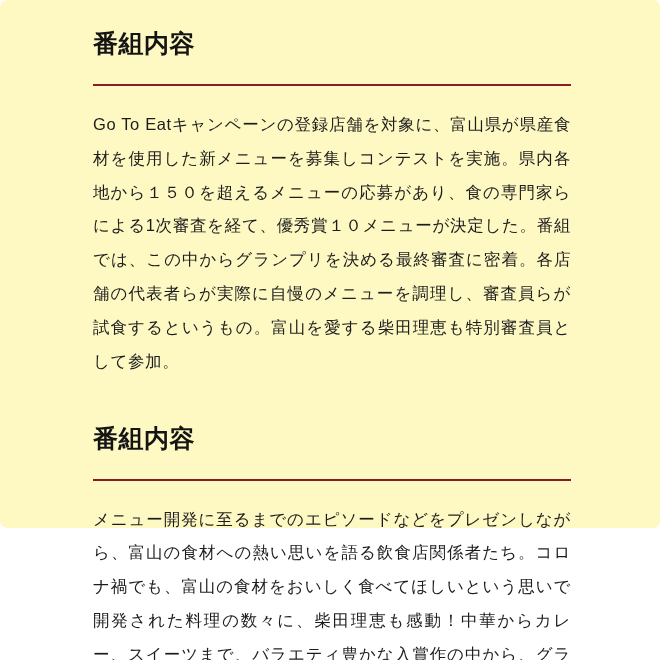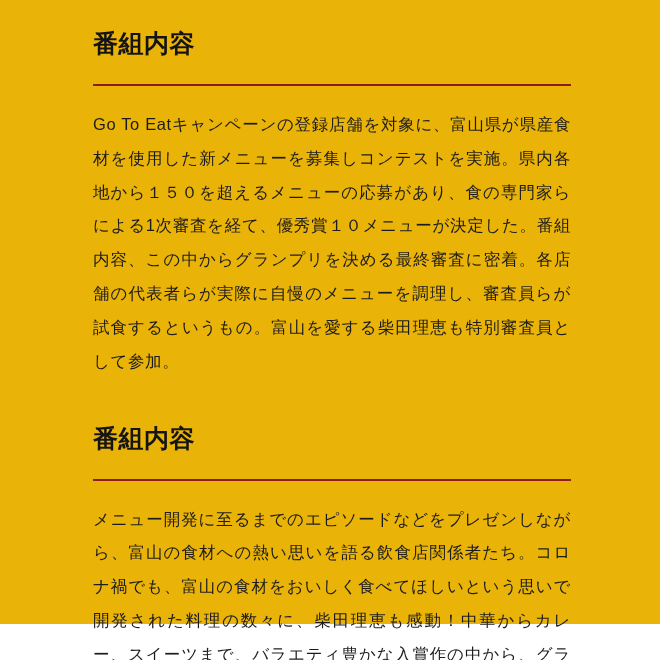--- a/index.html
+++ b/index.html
@@ -9,23 +9,24 @@
   body {
     width: 660px;
     height: 660px;
     background: #ffffff;
     font-family: "Liberation Sans", "DejaVu Sans", sans-serif;
     overflow: hidden;
   }
   .page {
     position: relative;
     width: 660px;
-    height: 624px;
-    background: #eab308;
+    height: 528px;
+    background: #fef9c3;
     box-sizing: border-box;
+    border-radius: 7px;
   }
   .content {
     position: absolute;
     left: 93px;
     top: 0;
     width: 478px;
   }
   .section {
     margin: 0;
     padding: 0;
@@ -70,21 +71,21 @@
   <div class="content">
 
     <div class="section">
       <div class="sec1-title-wrap">
         <h2 class="section-title">番組内容</h2>
       </div>
       <div class="sec1-rule-wrap">
         <hr class="section-rule">
       </div>
       <div class="sec1-body-wrap">
-        <p class="body-text">Go To Eatキャンペーンの登録店舗を対象に、富山県が県産食材を使用した新メニューを募集しコンテストを実施。県内各地から１５０を超えるメニューの応募があり、食の専門家らによる1次審査を経て、優秀賞１０メニューが決定した。番組内容、この中からグランプリを決める最終審査に密着。各店舗の代表者らが実際に自慢のメニューを調理し、審査員らが試食するというもの。富山を愛する柴田理恵も特別審査員として参加。</p>
+        <p class="body-text">Go To Eatキャンペーンの登録店舗を対象に、富山県が県産食材を使用した新メニューを募集しコンテストを実施。県内各地から１５０を超えるメニューの応募があり、食の専門家らによる1次審査を経て、優秀賞１０メニューが決定した。番組では、この中からグランプリを決める最終審査に密着。各店舗の代表者らが実際に自慢のメニューを調理し、審査員らが試食するというもの。富山を愛する柴田理恵も特別審査員として参加。</p>
       </div>
     </div>
 
     <div class="section">
       <div class="sec2-title-wrap">
         <h2 class="section-title">番組内容</h2>
       </div>
       <div class="sec2-rule-wrap">
         <hr class="section-rule">
       </div>

